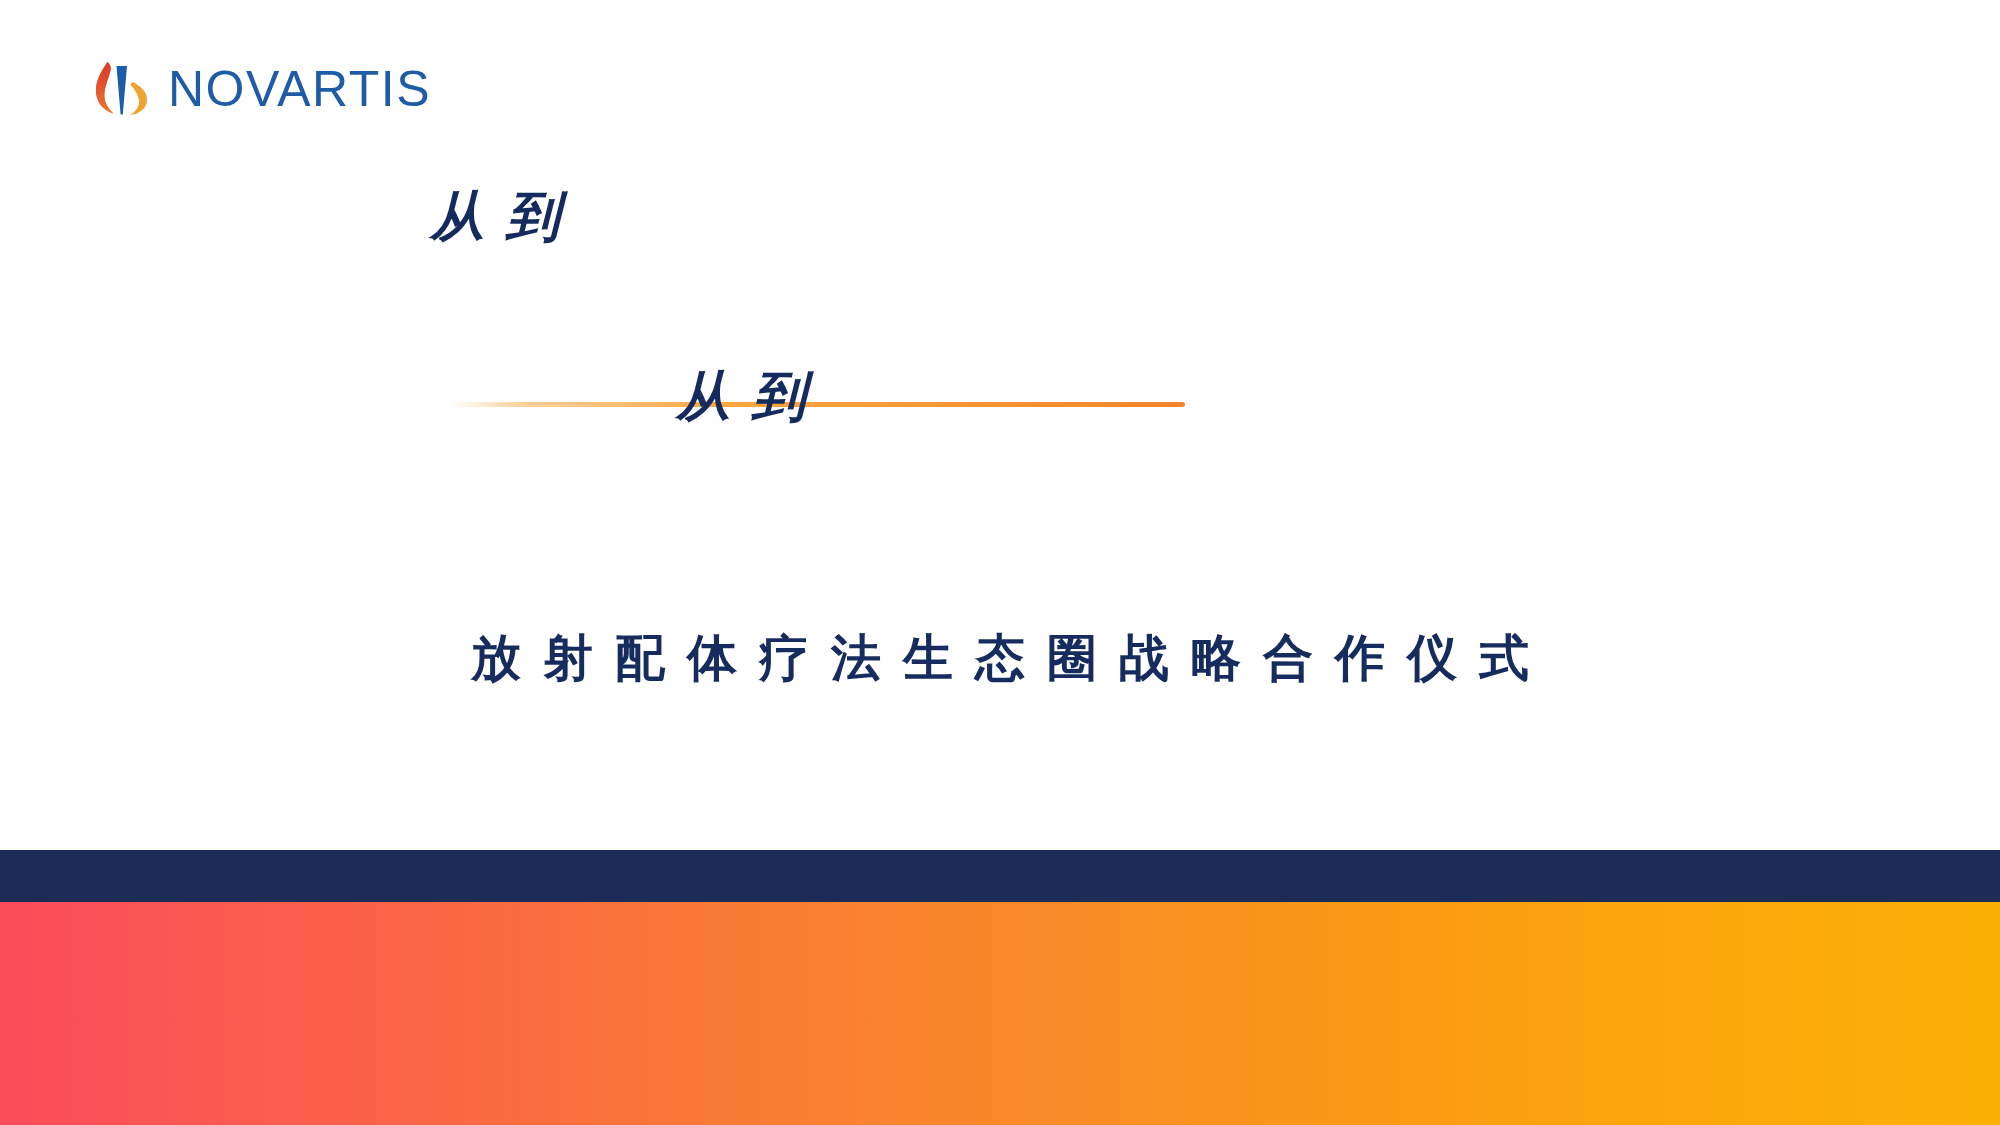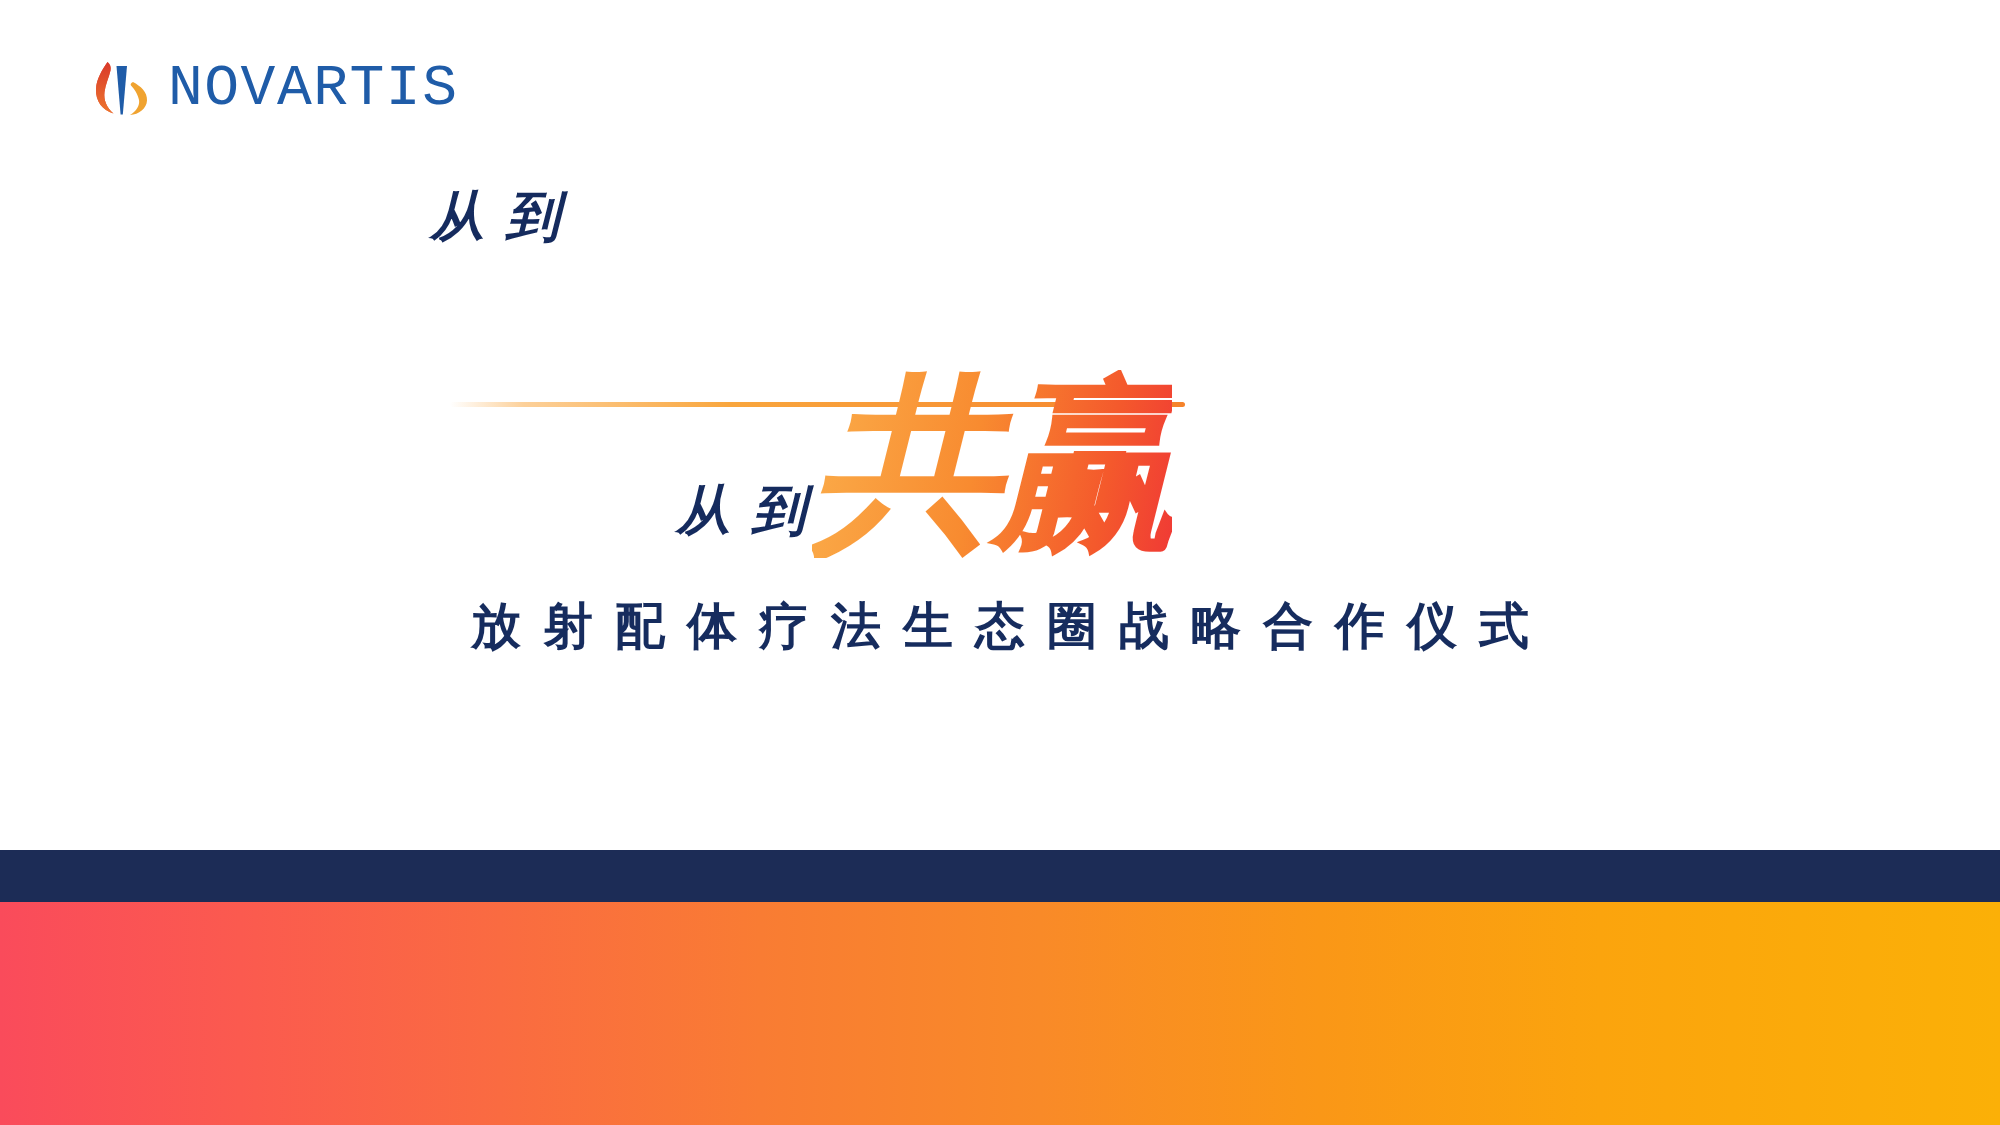--- a/index.html
+++ b/index.html
@@ -32,22 +32,22 @@
     align-items: center;
     gap: 16px;
   }
   .logo-mark {
     width: 60px;
     height: 62px;
     display: block;
     flex: 0 0 auto;
   }
   .logo-wordmark {
-    font-family: Liberation Mono, monospace;
-    font-size: 58px;
+    font-family: Liberation Sans, sans-serif;
+    font-size: 50px;
     letter-spacing: 1.5px;
     color: #1F5CA8;
     line-height: 1;
     white-space: nowrap;
     font-weight: 400;
   }
 
   
   .title-block {
     position: absolute;
@@ -150,21 +150,21 @@
                 rgba(250,170,70,0.55) 10%,
                 #F9A63D 38%,
                 #F79033 78%,
                 #F5832B 100%);
   }
 
   
   .subtitle {
     position: absolute;
     left: 0;
-    top: 601px;
+    top: 633px;
     width: 2000px;
     text-align: center;
     font-family: "DejaVu Sans", "Liberation Sans", sans-serif;
     font-weight: 700;
     font-size: 50px;
     letter-spacing: 22px;
     text-indent: 22px;
     color: #162C5E;
     line-height: 1;
   }
@@ -224,21 +224,20 @@
     <div class="line-row row-one">
       <span class="cjk word-conn">从</span>
       <span class="cjk word-conn to">到</span>
     </div>
 
     <div class="title-rule"></div>
 
     <div class="line-row row-two">
       <span class="cjk word-conn">从</span>
       <span class="cjk word-conn to">到</span>
-      <span class="cjk word-hero warm">共赢</span>
     </div>
   </div>
 
   <div class="subtitle">放射配体疗法生态圈战略合作仪式</div>
 
   <div class="bar-navy"></div>
   <div class="bar-gradient"></div>
 
 </div>
 

